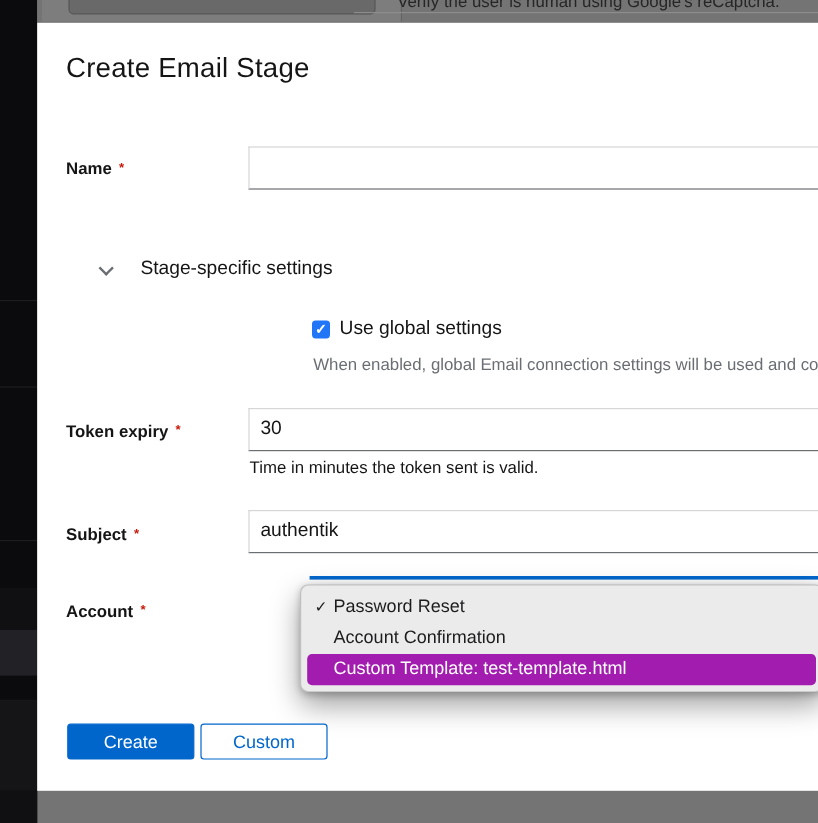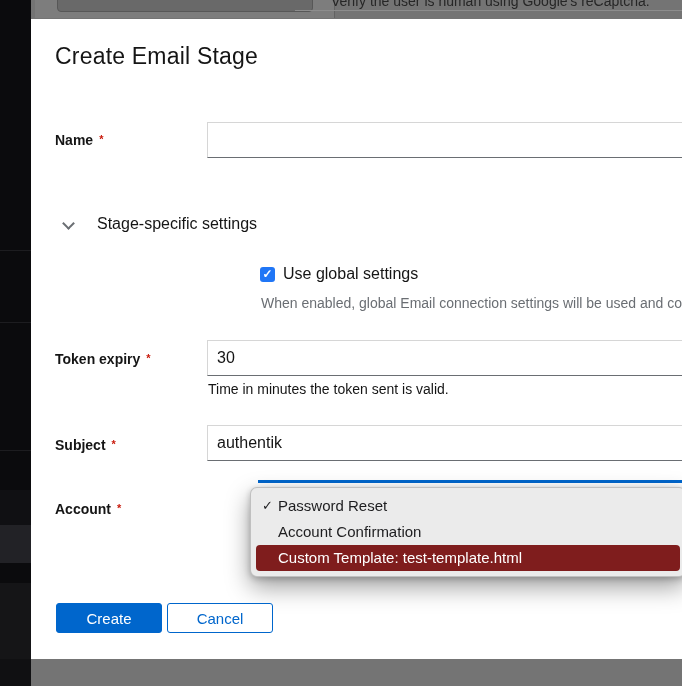--- a/index.html
+++ b/index.html
@@ -35,21 +35,21 @@
   .req-star { color:#c9190b; font-size:11px; margin-left:6px; vertical-align:2px; }
 
   .pf-input {
     position:absolute; left:176px; width:480px; height:36px;
     background:#fff; border:1px solid #d6d6d6; border-bottom:1.5px solid #6a6e73;
     font-family:"Liberation Sans", sans-serif; font-size:16px; color:#151515;
     padding:0 0 0 9px; outline:none; border-radius:0;
   }
 
   
-  .section-row { position:absolute; left:32px; top:196px; display:flex; align-items:center; }
+  .section-row { position:absolute; left:52px; top:196px; display:flex; align-items:center; }
   .chev { width:10px; height:10px; position:relative; margin-right:24px; }
   .chev::before {
     content:""; position:absolute; left:1px; top:0px; width:7px; height:7px;
     border-right:2px solid #6a6e73; border-bottom:2px solid #6a6e73; transform:rotate(45deg);
   }
   .section-label { font-size:16px; color:#151515; }
 
   
   .check-row { position:absolute; left:229px; top:246px; display:flex; align-items:center; }
   .checkbox {
@@ -67,21 +67,21 @@
   .dropdown {
     position:absolute; left:219px; top:468px; width:436px; height:90px;
     background:#ebebeb; border:1px solid rgba(0,0,0,.18); border-radius:7px;
     box-shadow:0 10px 24px rgba(0,0,0,.38), 0 2px 6px rgba(0,0,0,.22);
     padding:5px 0; font-size:15px; color:#1d1d1f;
   }
   .dd-item { height:26px; line-height:26px; padding-left:27px; position:relative; white-space:nowrap; }
   .dd-check { position:absolute; left:11px; top:0; font-size:13px; color:#1d1d1f; }
   .dd-item.highlight {
     margin:0 5px; padding-left:22px; border-radius:4px;
-    background:#7f1d1d; color:#ffffff;
+    background:#a21caf; color:#ffffff;
   }
 
   
   .btn { position:absolute; top:584px; width:106px; height:30px; border-radius:3px;
          font-family:"Liberation Sans", sans-serif; font-size:15px; cursor:pointer; }
   .btn-primary { left:25px; background:#0066cc; border:1px solid #0066cc; color:#ffffff; }
   .btn-secondary { left:136px; background:#ffffff; border:1px solid #0066cc; color:#0066cc; }
 </style>
 </head>
 <body>
@@ -149,16 +149,16 @@
       </div>
       <div class="dd-item">
         <span>Account Confirmation</span>
       </div>
       <div class="dd-item highlight">
         <span>Custom Template: test-template.html</span>
       </div>
     </div>
 
     <button class="btn btn-primary">Create</button>
-    <button class="btn btn-secondary">Cancel</button>
+    <button class="btn btn-secondary">Custom</button>
   </div>
 
 </div>
 
 </body></html>

